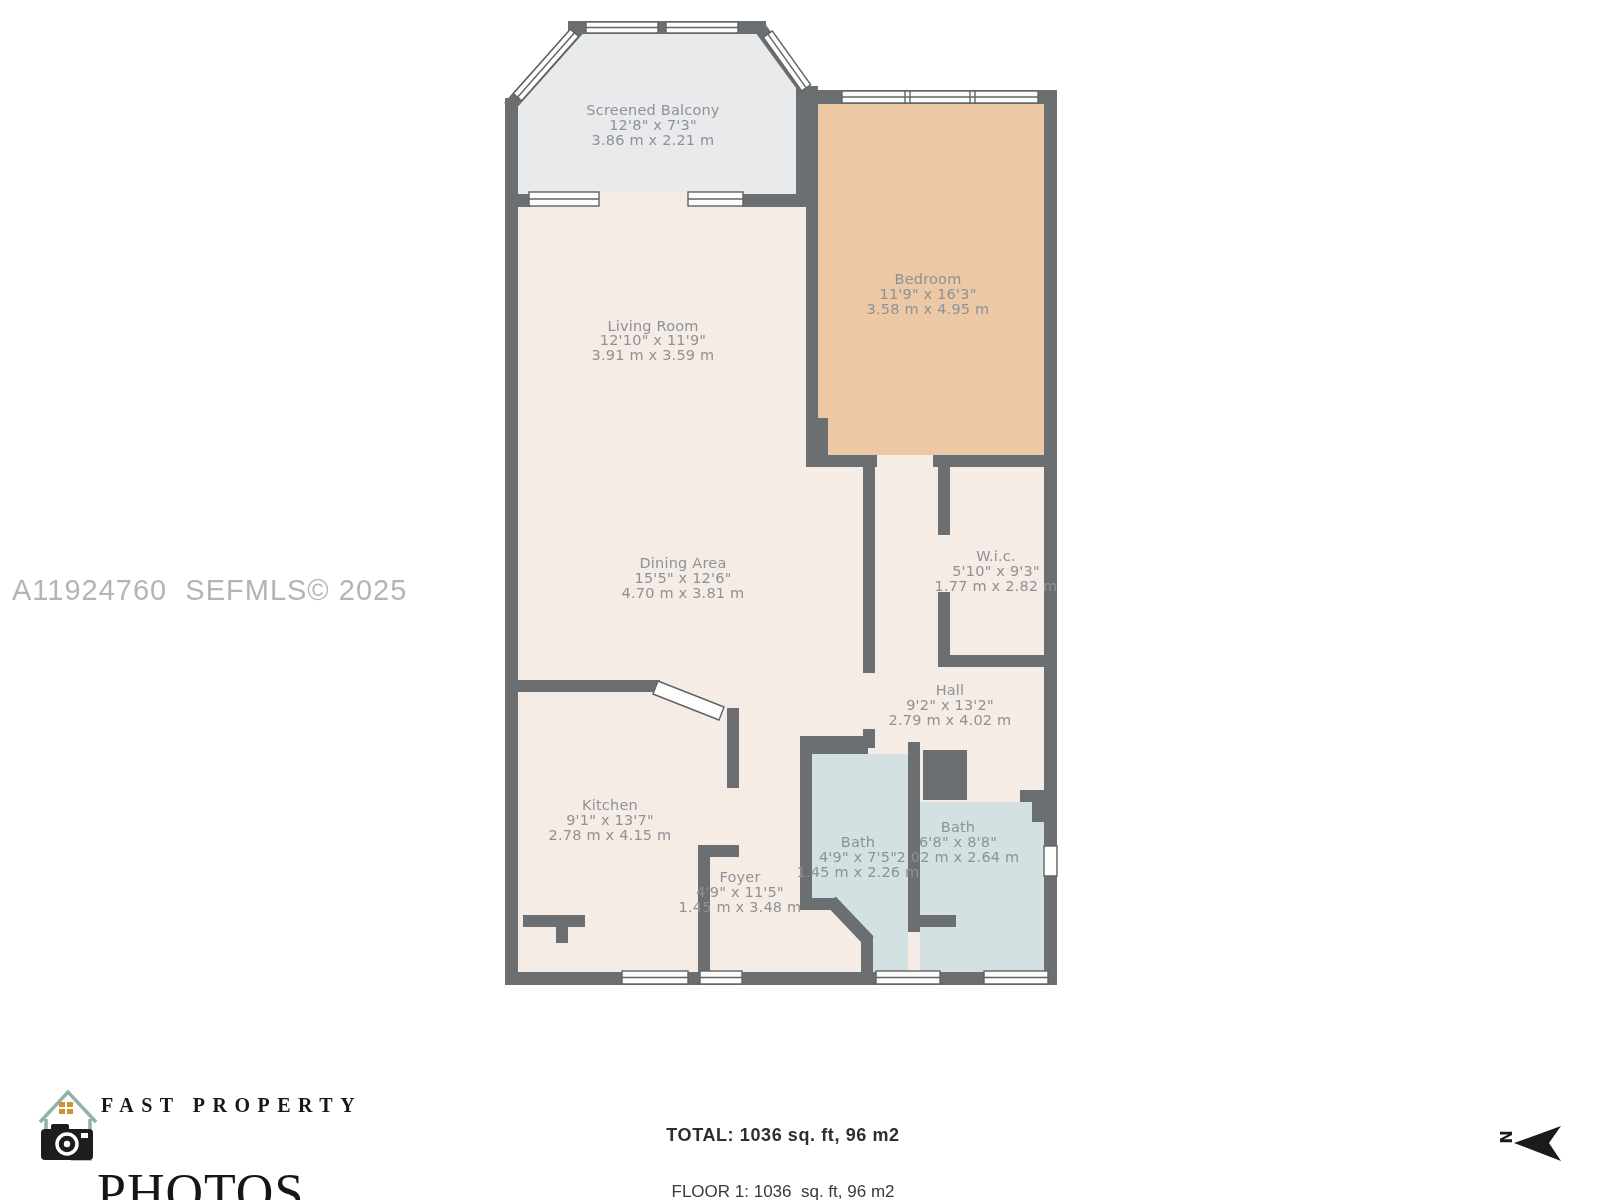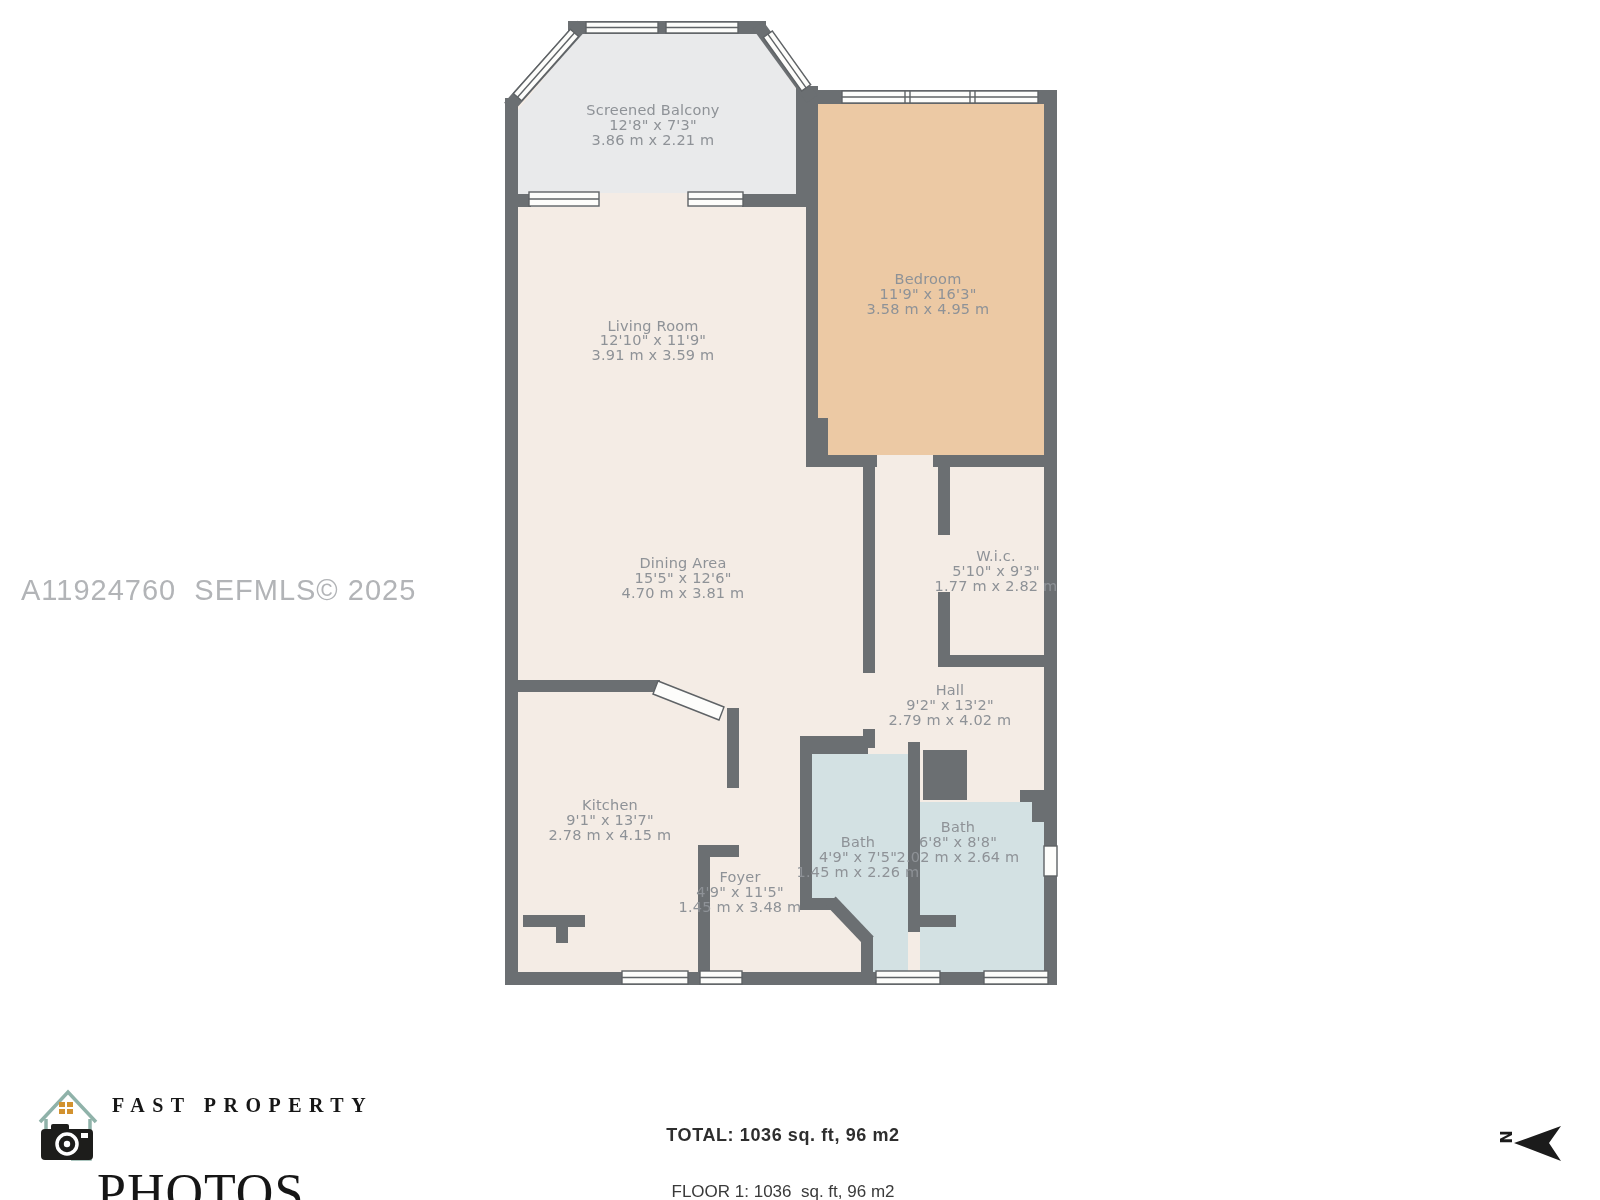--- a/index.html
+++ b/index.html
@@ -1,27 +1,27 @@
 <!DOCTYPE html>
 <html><head>
 <meta charset="utf-8">
 <style>
   html,body{margin:0;padding:0;background:#fff;}
   .canvas{position:relative;width:1600px;height:1200px;background:#ffffff;overflow:hidden;
           font-family:"DejaVu Sans",sans-serif;}
   svg text{font-family:"DejaVu Sans",sans-serif;}
   .room-label{font-size:14.5px;fill:#8e9297;letter-spacing:.2px;}
-  .watermark{position:absolute;left:21px;top:574px;font-size:29px;color:#b2b4b7;
+  .watermark{position:absolute;left:12px;top:574px;font-size:29px;color:#b2b4b7;
              font-family:"Liberation Sans",sans-serif;white-space:pre;letter-spacing:1px;}
   .footer{position:absolute;left:483px;top:1088px;width:600px;text-align:center;
           font-family:"Liberation Sans",sans-serif;color:#3a3a3a;white-space:pre;}
   .footer .total{font-size:18px;font-weight:bold;color:#2e2e2e;line-height:22px;letter-spacing:.6px;}
   .footer .floor{font-size:17px;line-height:19px;}
   .logo-text{position:absolute;font-family:"Liberation Serif",serif;color:#161616;white-space:pre;}
-  .logo-line1{left:112px;top:1094px;font-size:20px;font-weight:600;letter-spacing:7.5px;}
+  .logo-line1{left:101px;top:1094px;font-size:20px;font-weight:600;letter-spacing:7.5px;}
   .logo-line2{left:97px;top:1163px;font-size:52px;letter-spacing:1px;line-height:60px;}
 </style>
 </head>
 <body>
 
 <div class="canvas">
 
 <svg width="1600" height="1200" viewBox="0 0 1600 1200" style="position:absolute;left:0;top:0;">
 
   <g>

